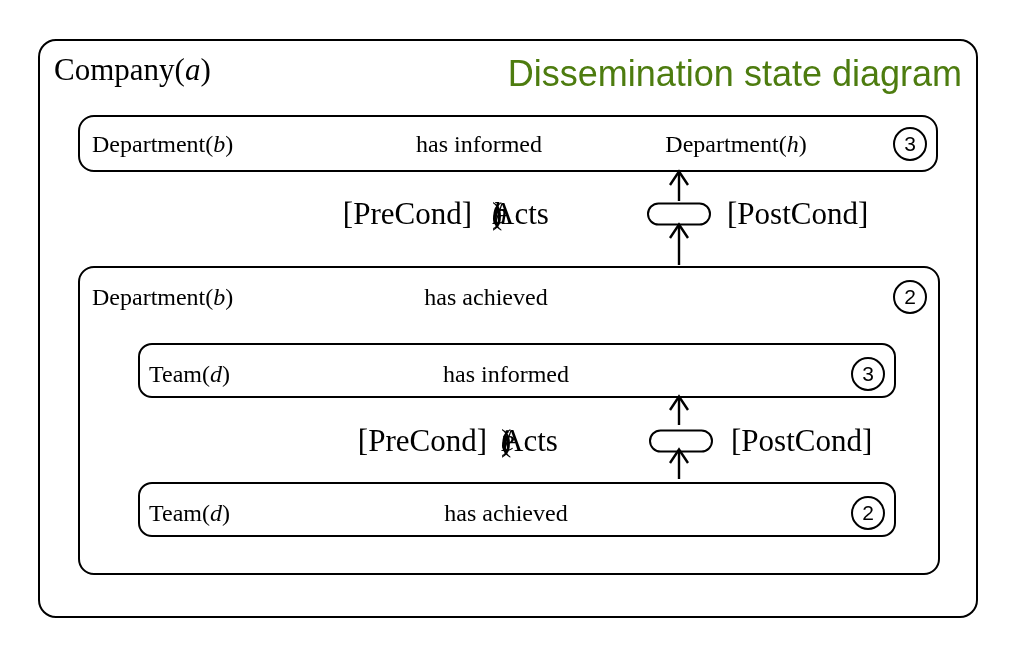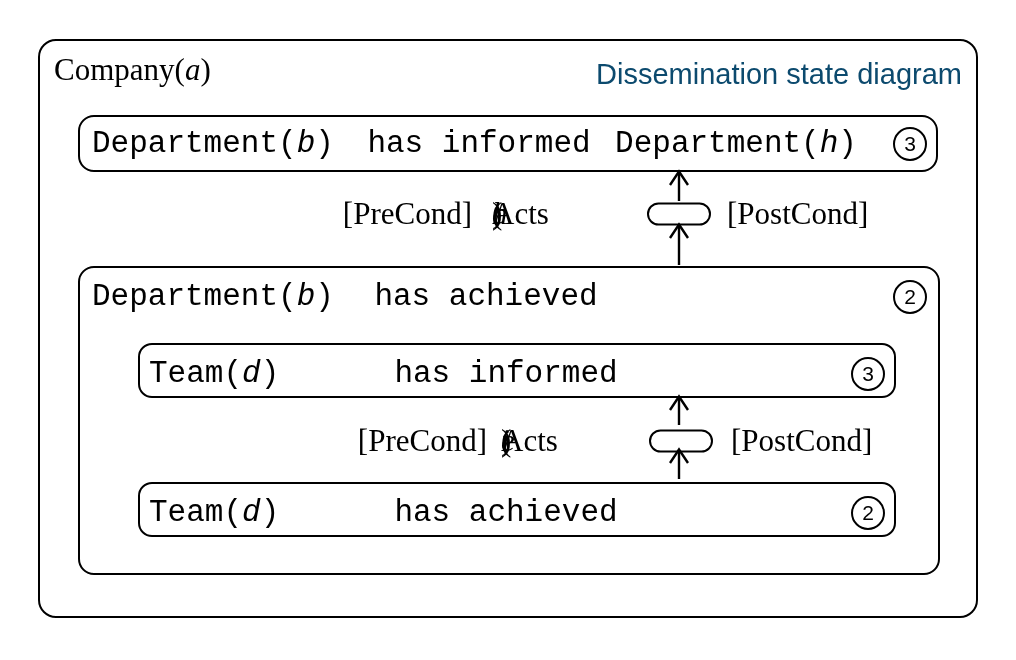--- a/index.html
+++ b/index.html
@@ -27,31 +27,31 @@
   .iA      { left: 58px;  top: 75px;  width: 758px; height: 55px;  border-radius: 14px; }
   .iB      { left: 58px;  top: 214px; width: 758px; height: 55px;  border-radius: 14px; }
 
   .company {
     position: absolute; left: 14px; top: 12px;
     font-size: 31px; line-height: 34px; white-space: nowrap;
   }
   .watermark {
     position: absolute; right: 14px; top: 18px;
     font-family: "Liberation Sans", "DejaVu Sans", sans-serif;
-    font-size: 29px; line-height: 30px;
-    color: #0c4a6e; white-space: nowrap; text-align: center;
+    font-size: 36px; line-height: 30px;
+    color: #4d7c0f; white-space: nowrap; text-align: center;
   }
 
   .staterow { position: absolute; left: 0; top: 0; width: 100%; height: 100%; }
   .s2 .staterow { height: 57px; }
   .staterow span { white-space: nowrap; }
 
   .lbl {
     position: absolute; top: 50%; transform: translateY(-50%);
-    font-size: 31px; line-height: 34px; font-family: Liberation Mono, monospace;
+    font-size: 24px; line-height: 34px;
   }
   .lbl.centered { transform: translate(-50%, -50%); margin-left: 32px; }
   .v { font-style: italic; }
 
   .s1 .subj, .s2 .subj { left: 12px; }
   .iA .subj, .iB .subj { left: 9px; }
   .s1 .verb { left: 367px; }
   .s2 .verb { left: 374px; }
   .iA .verb, .iB .verb { left: 334px; }
   .s1 .obj  { left: 624px; }

